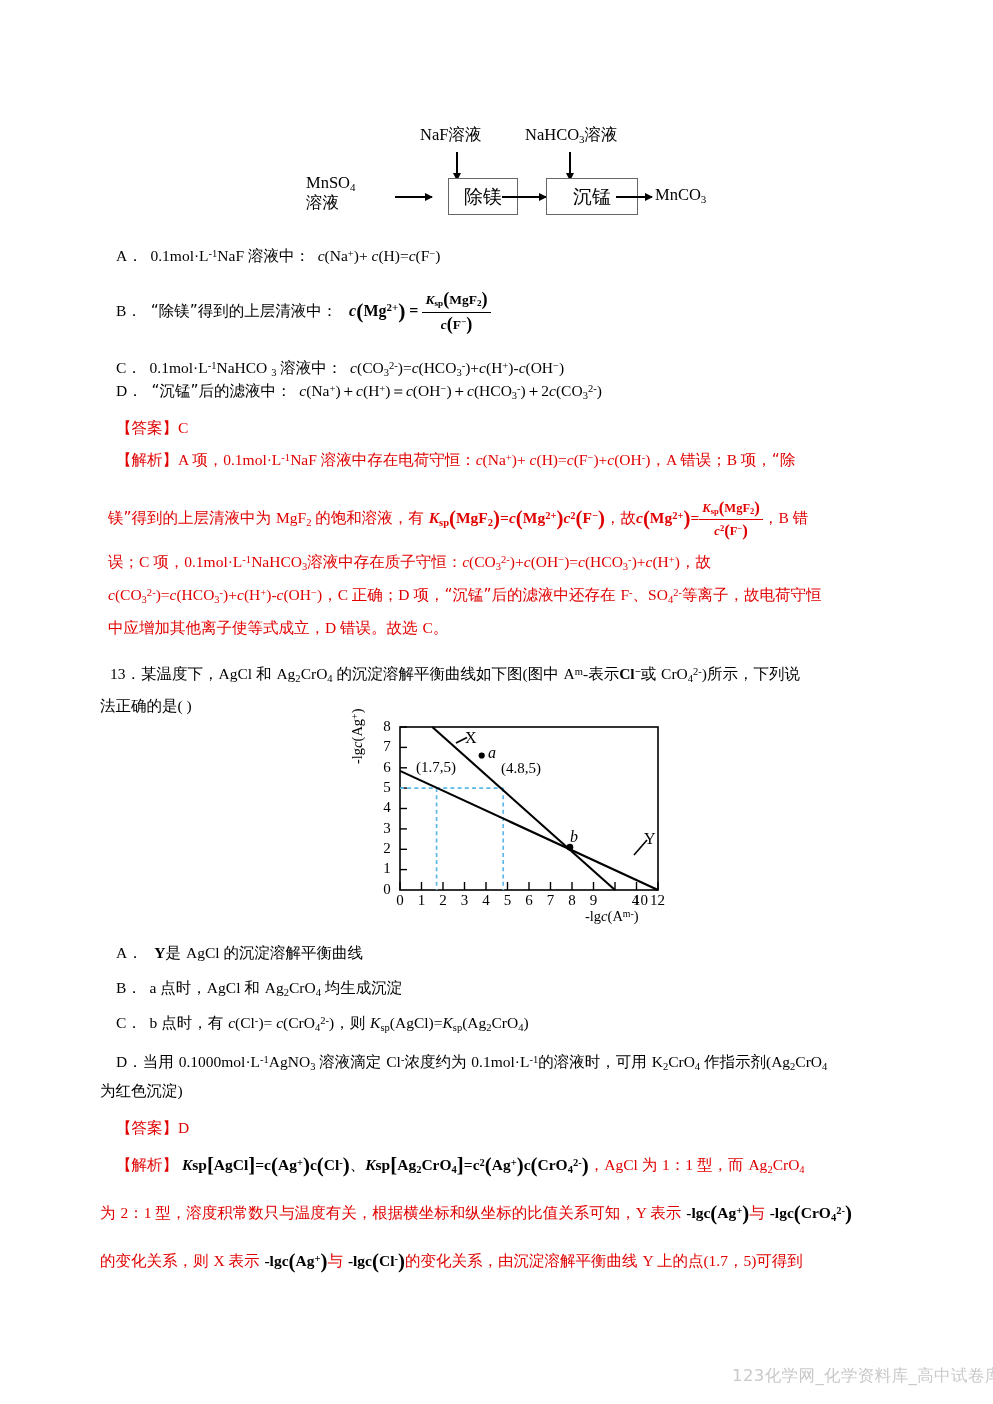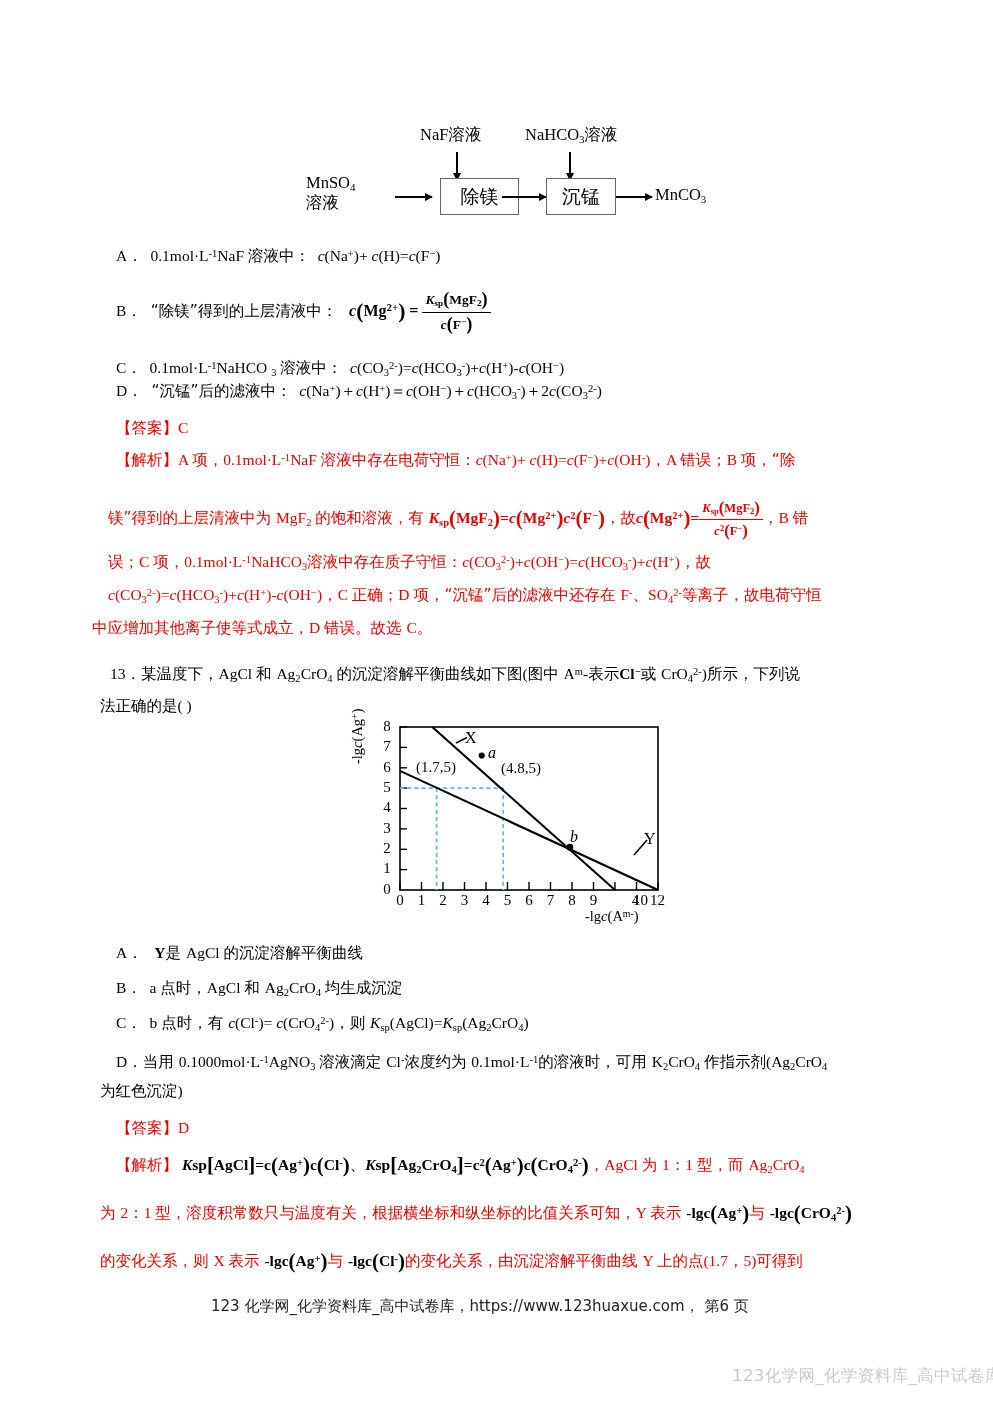--- a/index.html
+++ b/index.html
@@ -172,25 +172,25 @@
     <div class="arrow-v" style="left:176px; top:26px; height:28px;"></div>
     <div class="arrow-v" style="left:289px; top:26px; height:28px;"></div>
 
     <div class="flow-label" style="left:26px; top:48px; text-align:left;">
       <span>MnSO</span><sub>4</sub><br>
       <span>溶液</span>
     </div>
 
     <div class="arrow-h" style="left:115px; top:70px; width:37px;"></div>
 
-    <div class="flow-box" style="left:160px; top:52px; width:79px; height:37px;">除镁</div>
+    <div class="flow-box" style="left:168px; top:52px; width:70px; height:37px;">除镁</div>
 
     <div class="arrow-h" style="left:222px; top:70px; width:44px;"></div>
 
-    <div class="flow-box" style="left:266px; top:52px; width:70px; height:37px;">沉锰</div>
+    <div class="flow-box" style="left:266px; top:52px; width:92px; height:37px;">沉锰</div>
 
     <div class="arrow-h" style="left:336px; top:70px; width:36px;"></div>
 
     <div class="flow-label" style="left:375px; top:60px;text-align:right;">
       <span>MnCO</span><sub>3</sub>
     </div>
   </div>
 
   <div class="line mixed" style="left:116px; top:246px;">
     <span class="lat">A</span><span class="han">．</span>
@@ -234,21 +234,21 @@
   </div>
 
   <div class="line mixed red" style="left:108px; top:552px;">
     <span class="han">误；</span><span class="lat">C </span><span class="han">项，</span><span class="lat">0.1mol·L<sup>-1</sup>NaHCO<sub>3</sub></span><span class="han">溶液中存在质子守恒：</span><span class="lat"><i class="v">c</i>(CO<sub>3</sub><sup>2-</sup>)+<i class="v">c</i>(OH<sup>−</sup>)=<i class="v">c</i>(HCO<sub>3</sub><sup>-</sup>)+<i class="v">c</i>(H<sup>+</sup>)</span><span class="han">，故</span>
   </div>
 
   <div class="line mixed red" style="left:108px; top:585px;">
     <span class="lat"><i class="v">c</i>(CO<sub>3</sub><sup>2-</sup>)=<i class="v">c</i>(HCO<sub>3</sub><sup>-</sup>)+<i class="v">c</i>(H<sup>+</sup>)-<i class="v">c</i>(OH<sup>−</sup>)</span><span class="han">，</span><span class="lat">C </span><span class="han">正确；</span><span class="lat">D </span><span class="han">项，“沉锰”后的滤液中还存在 </span><span class="lat">F<sup>-</sup></span><span class="han">、</span><span class="lat">SO<sub>4</sub><sup>2-</sup></span><span class="han">等离子，故电荷守恒</span>
   </div>
 
-  <div class="line mixed red" style="left:92px; top:618px;">
+  <div class="line mixed red" style="left:108px; top:618px;">
     <span class="han">中应增加其他离子使等式成立，</span><span class="lat">D </span><span class="han">错误。故选 </span><span class="lat">C</span><span class="han">。</span>
   </div>
 
   <div class="line mixed" style="left:110px; top:664px;">
     <span class="lat">13</span><span class="han">．</span><span class="han">某温度下，</span><span class="lat">AgCl </span><span class="han">和 </span><span class="lat">Ag<sub>2</sub>CrO<sub>4</sub> </span><span class="han">的沉淀溶解平衡曲线如下图</span><span class="lat">(</span><span class="han">图中 </span><span class="lat">A<sup>m</sup>-</span><span class="han">表示</span><span class="lat" style="font-weight:bold;">Cl<sup>−</sup></span><span class="han">或 </span><span class="lat">CrO<sub>4</sub><sup>2-</sup>)</span><span class="han">所示，下列说</span>
   </div>
   <div class="line mixed" style="left:100px; top:696px;">
     <span class="han">法正确的是</span><span class="lat">(     )</span>
   </div>
 
@@ -381,16 +381,15 @@
   </div>
 
   <div class="line mixed red" style="left:100px; top:1200px;">
     <span class="han">为 </span><span class="lat">2：1 </span><span class="han">型，溶度积常数只与温度有关，根据横坐标和纵坐标的比值关系可知，</span><span class="lat">Y </span><span class="han">表示 </span><span class="lat blk" style="font-weight:bold;">-lgc<span class="paren-big">(</span>Ag<sup>+</sup><span class="paren-big">)</span></span><span class="han">与 </span><span class="lat blk" style="font-weight:bold;">-lgc<span class="paren-big">(</span>CrO<sub>4</sub><sup>2-</sup><span class="paren-big">)</span></span>
   </div>
 
   <div class="line mixed red" style="left:100px; top:1248px;">
     <span class="han">的变化关系，则 </span><span class="lat">X </span><span class="han">表示 </span><span class="lat blk" style="font-weight:bold;">-lgc<span class="paren-big">(</span>Ag<sup>+</sup><span class="paren-big">)</span></span><span class="han">与 </span><span class="lat blk" style="font-weight:bold;">-lgc<span class="paren-big">(</span>Cl<sup>-</sup><span class="paren-big">)</span></span><span class="han">的变化关系，由沉淀溶解平衡曲线 </span><span class="lat">Y </span><span class="han">上的点</span><span class="lat">(1.7，5)</span><span class="han">可得到</span>
   </div>
 
-  <div class="footer">123 化学网_化学资料库_高中试卷库，https://www.123huaxue.com， 第6 页</div>
   <div class="watermark">123化学网_化学资料库_高中试卷库</div>
 
 </div>
 
 </body></html>

